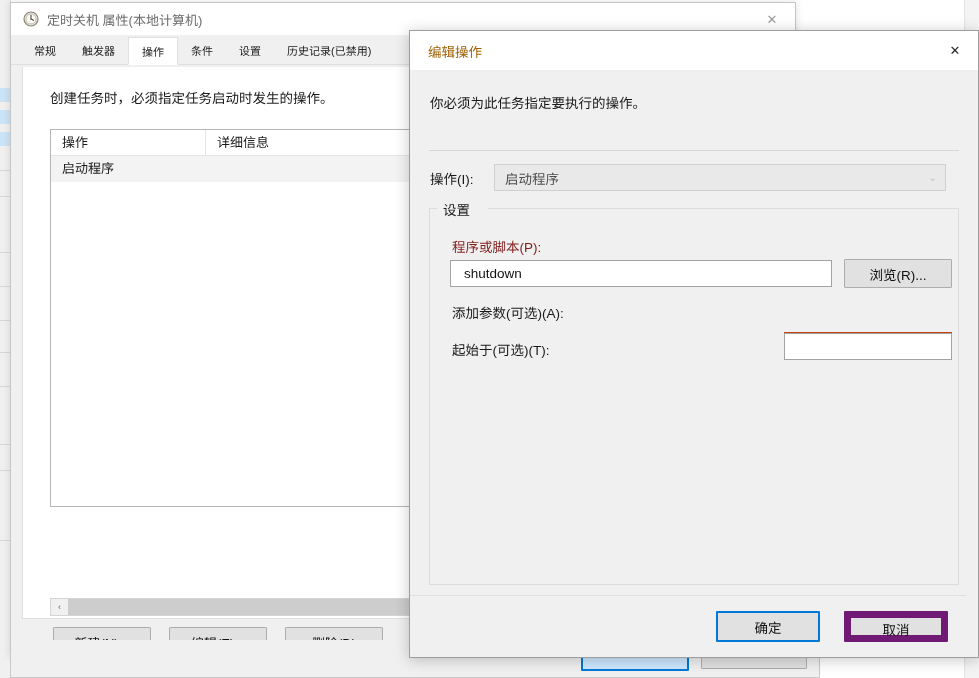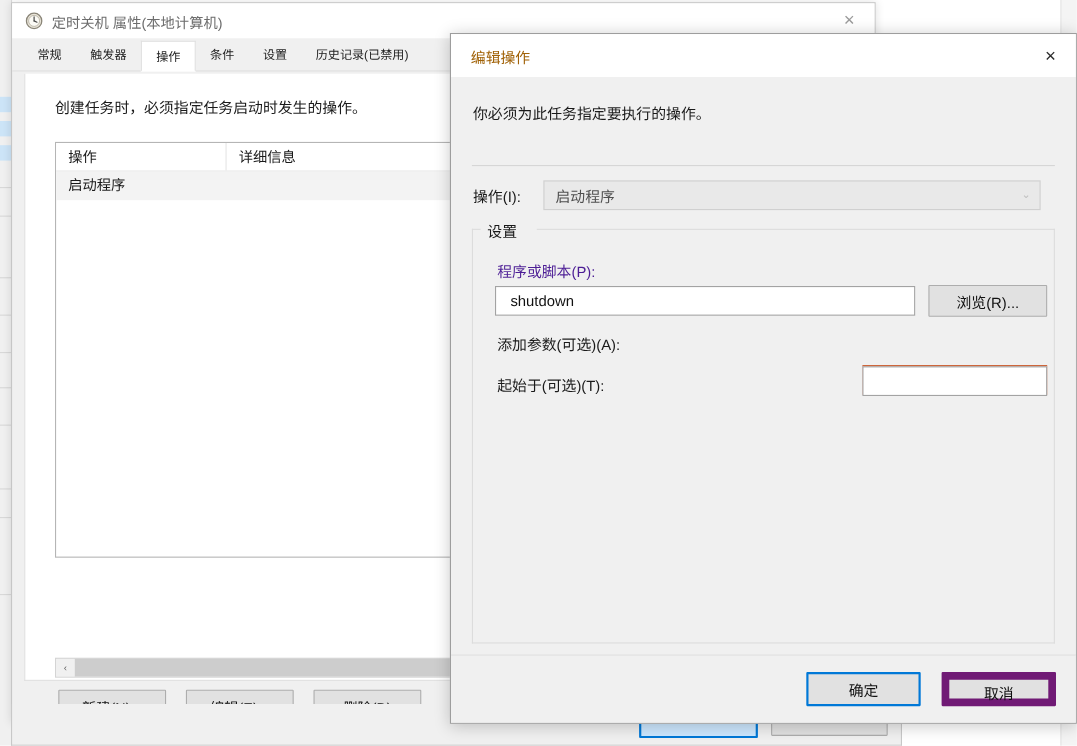--- a/index.html
+++ b/index.html
@@ -386,21 +386,21 @@
     font-size: 13.5px;
     color: #1a1a1a;
     white-space: nowrap;
   }
 
   .lbl-program {
     position: absolute;
     left: 22px;
     top: 28px;
     font-size: 13.5px;
-    color: #4c1d95;
+    color: #7f1d1d;
     white-space: nowrap;
     text-align: right;
   }
   .txt-program {
     position: absolute;
     left: 20px;
     top: 52px;
     width: 382px;
     height: 27px;
     background: #ffffff;
@@ -472,30 +472,30 @@
     box-sizing: border-box;
     font-family: "Liberation Sans", "DejaVu Sans", sans-serif;
     font-size: 13.5px;
     color: #111;
     padding: 0 7px;
     outline: none;
   }
 
   #edit-action-dialog .dlg-footer {
     position: absolute;
-    left: 0; right: 0; bottom: 0;
+    left: 0; right: 12px; bottom: 0;
     height: 62px;
     background: #f0f0f0;
     border-top: 1px solid #e0e0e0;
     display: flex;
     align-items: center;
     justify-content: flex-end;
     padding-right: 18px;
     box-sizing: border-box;
-    gap: 19px;
+    gap: 24px;
   }
   .dlgbtn {
     width: 104px;
     height: 31px;
     background: #e1e1e1;
     border: 7px solid #701a75;
     border-radius: 1px;
     font-family: "Liberation Sans", "DejaVu Sans", sans-serif;
     font-size: 13.5px;
     color: #111;

